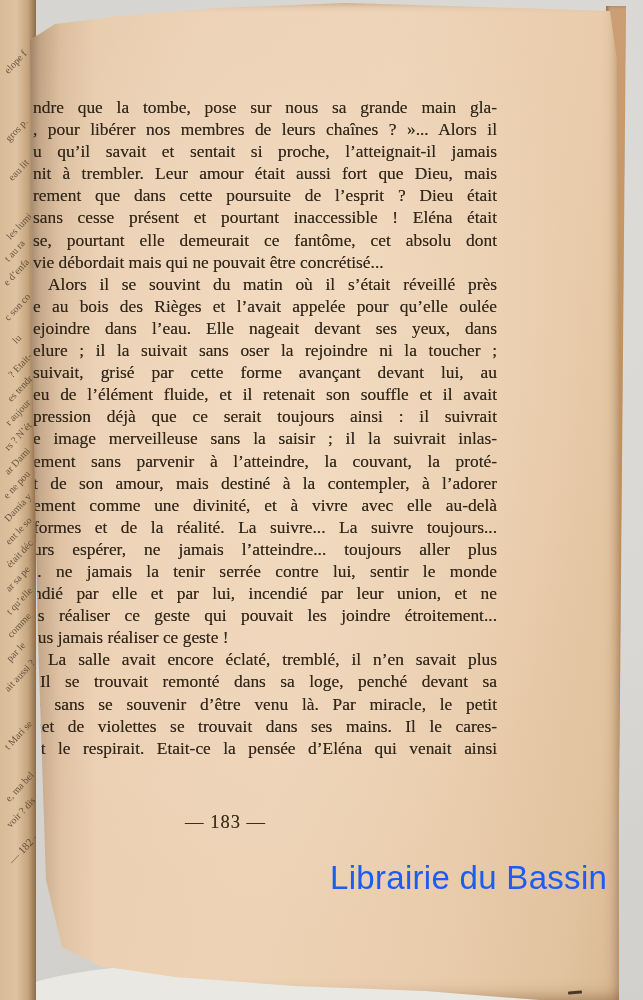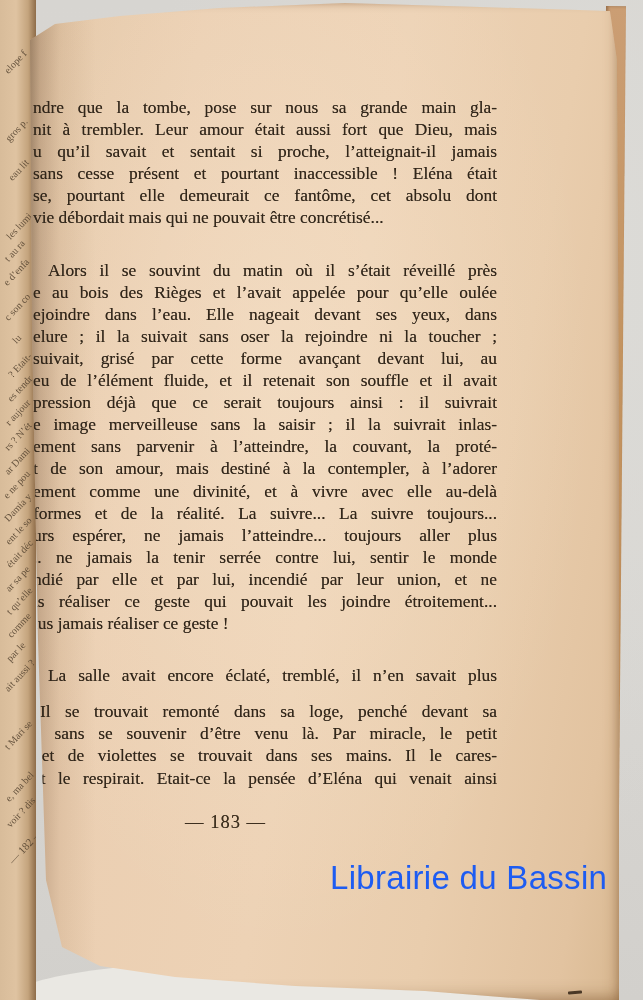--- a/index.html
+++ b/index.html
@@ -72,22 +72,22 @@
       rgba(140,100,60,.12) 34px,rgba(140,100,60,0) 70px);
   }
 
   .text-block{
     position:absolute;left:33px;top:96px;width:464px;
     color:#31261a;font-size:17.4px;line-height:22.1px;
     text-shadow:0 0 .6px rgba(49,38,26,.6);
   }
   .line{height:22.1px;text-align:justify;text-align-last:justify;white-space:normal;overflow:hidden;}
   .line.pend{text-align-last:left;}
-  .line.ind{padding-left:15px;margin-top:30px;}
-  .line.ind-s{padding-left:7px;margin-top:14px;}
+  .line.ind{padding-left:15px;}
+  .line.ind-s{padding-left:7px;}
 
   .page-number{
     position:absolute;left:185px;top:812px;width:106px;text-align:left;
     font-size:18.5px;color:#3a2d1d;letter-spacing:1px;
     text-shadow:0 0 .5px rgba(58,45,29,.6);
   }
 
   .watermark{
     position:absolute;left:330px;top:832px;
     font-family:"Liberation Sans","DejaVu Sans",sans-serif;
@@ -132,22 +132,24 @@
     <span class="frag">e, ma bel</span>
     <span class="frag">voir ? dis</span>
     <span class="frag">— 182 —</span>
   </div>
 
   <div class="main-page">
     <div class="gutter-shadow"></div>
 
     <div class="text-block">
       <div class="line">ndre que la tombe, pose sur nous sa grande main gla-</div>
+      <div class="line">, pour libérer nos membres de leurs chaînes ? »... Alors il</div>
+      <div class="line">u qu’il savait et sentait si proche, l’atteignait-il jamais</div>
       <div class="line">nit à trembler. Leur amour était aussi fort que Dieu, mais</div>
-      <div class="line">u qu’il savait et sentait si proche, l’atteignait-il jamais</div>
+      <div class="line">rement que dans cette poursuite de l’esprit ? Dieu était</div>
       <div class="line">sans cesse présent et pourtant inaccessible ! Eléna était</div>
       <div class="line">se, pourtant elle demeurait ce fantôme, cet absolu dont</div>
       <div class="line pend">vie débordait mais qui ne pouvait être concrétisé...</div>
       <div class="line ind">Alors il se souvint du matin où il s’était réveillé près</div>
       <div class="line">e au bois des Rièges et l’avait appelée pour qu’elle oulée</div>
       <div class="line">ejoindre dans l’eau. Elle nageait devant ses yeux, dans</div>
       <div class="line">elure ; il la suivait sans oser la rejoindre ni la toucher ;</div>
       <div class="line">suivait, grisé par cette forme avançant devant lui, au</div>
       <div class="line">eu de l’élément fluide, et il retenait son souffle et il avait</div>
       <div class="line">pression déjà que ce serait toujours ainsi : il suivrait</div>

